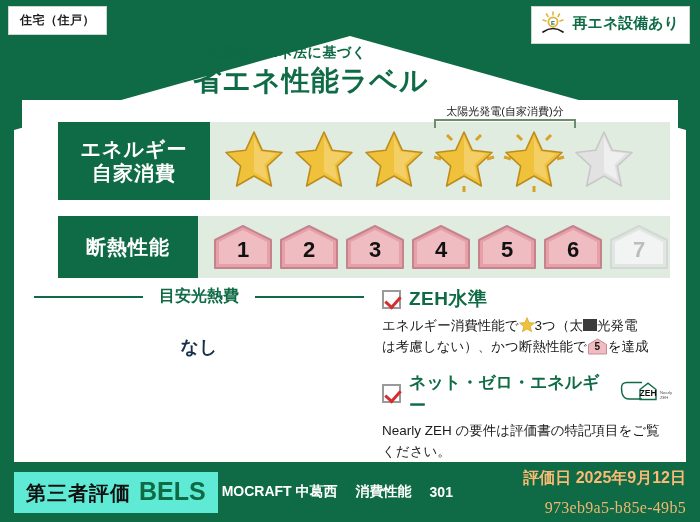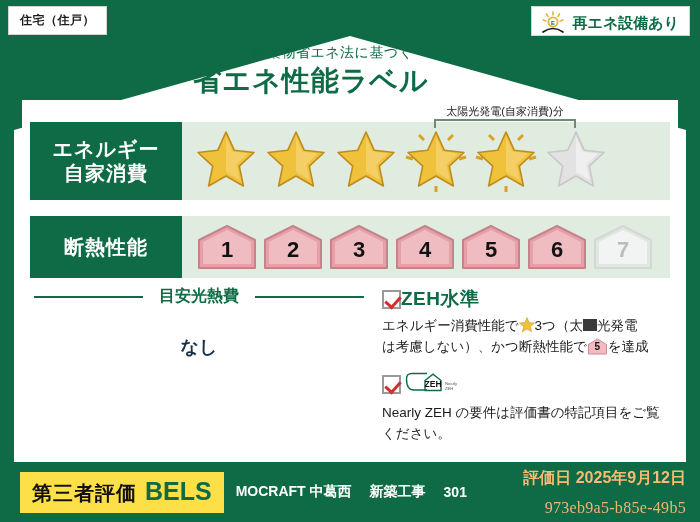--- a/index.html
+++ b/index.html
@@ -33,47 +33,48 @@
     background:#fff;border:1px solid #cfd6d2;
     padding:5px 11px;
     font-size:12px;font-weight:bold;color:#1b1b1b;
     letter-spacing:0.5px;
     z-index:12;
   }
   
   .re-badge{
     position:absolute;right:10px;top:6px;
     background:#fff;border:1px solid #cfd6d2;
-    padding:4px 10px 0 8px;
+    padding:4px 10px 8px 8px;
     display:flex;align-items:center;gap:7px;
     z-index:12;
   }
   .re-badge .txt{font-size:15px;font-weight:bold;color:#0e6b45;}
   .sun-ic{width:26px;height:24px;display:block;}
 
   
   .head-sub{
     position:absolute;top:44px;left:0;width:572px;text-align:center;
-    font-size:14px;font-weight:normal;color:#0e6b45;
-    letter-spacing:0.5px;z-index:11;padding-left:47px;
+    font-size:14px;font-weight:bold;color:#0e6b45;
+    letter-spacing:0.5px;z-index:11;
   }
   .head-main{
     position:absolute;top:62px;left:0;width:622px;text-align:center;
     font-size:28px;font-weight:bold;color:#0e6b45;
     letter-spacing:1px;z-index:11;
   }
 
   
   .row{position:absolute;display:flex;align-items:stretch;}
   .row-label{
     background:#0e6b45;color:#fff;
     display:flex;flex-direction:column;align-items:center;justify-content:center;
     font-weight:bold;font-size:20px;line-height:1.22;
     letter-spacing:1px;
     box-sizing:border-box;
+    margin-left:28px;
   }
   .row-body{
     background:#dfecdf;
     flex:1;display:flex;align-items:center;
     box-sizing:border-box;
     position:relative;
   }
 
   
   #energy-row{left:30px;top:122px;width:640px;height:78px;}
@@ -116,21 +117,21 @@
     font-size:16px;font-weight:bold;color:#0e6b45;
   }
   .cost-head .ln{flex:1;height:2px;background:#0e6b45;}
   .cost-value{
     margin-top:28px;text-align:center;
     font-size:18px;font-weight:bold;color:#16304a;
   }
 
   
   #criteria{position:absolute;left:382px;top:286px;width:290px;}
-  .crit-title{display:flex;align-items:center;}
+  .crit-title{display:flex;align-items:center;gap:8px;}
   .chk{
     width:19px;height:19px;border:2px solid #9a9a9a;background:#fff;
     position:relative;flex:0 0 19px;box-sizing:border-box;
   }
   .chk:after{
     content:"";position:absolute;left:4px;top:1px;width:7px;height:12px;
     border:solid #d42f2f;border-width:0 3px 3px 0;transform:rotate(42deg);
   }
   .crit-title .t1{font-size:19px;font-weight:bold;color:#0e6b45;letter-spacing:0.5px;}
   .crit-title .t2{font-size:17px;font-weight:bold;color:#0e6b45;letter-spacing:0px;}
@@ -150,27 +151,27 @@
   }
   .zeh-logo{display:inline-block;vertical-align:-6px;margin-left:2px;}
 
   
   #footer{
     position:absolute;left:0;bottom:0;width:700px;height:60px;
     background:#0e6b45;
     display:flex;align-items:center;
   }
   .bels-chip{
-    margin-left:20px;background:#fde047;padding:5px 12px 6px 12px;
+    margin-left:14px;background:#5eead4;padding:5px 12px 6px 12px;
     display:flex;align-items:baseline;gap:8px;
   }
   .bels-chip .jp{font-size:20px;font-weight:bold;color:#111;letter-spacing:1px;}
   .bels-chip .en{font-size:25px;font-weight:bold;color:#0e6b45;letter-spacing:0px;}
   .owner{
-    margin-left:12px;color:#fff;font-size:14px;font-weight:bold;
+    margin-left:4px;color:#fff;font-size:14px;font-weight:bold;
     display:flex;align-items:center;gap:18px;
   }
   .date-wrap{
     margin-left:auto;margin-right:14px;color:#fdba74;text-align:right;
   }
   .date-wrap .d{font-size:16px;font-weight:bold;letter-spacing:0px;}
   .date-wrap .id{font-size:16px;margin-top:10px;letter-spacing:0.3px;opacity:.95;font-family:Liberation Serif, serif;}
 </style>
 </head>
 <body>
@@ -344,20 +345,21 @@
     <div class="crit-desc">
       <span>エネルギー消費性能で</span><span class="inline-star"><svg viewBox="0 0 16 16">
             <polygon points="8,0.6 10.1,5.6 15.4,6 11.3,9.5 12.6,14.8 8,11.9 3.4,14.8 4.7,9.5 0.6,6 5.9,5.6" fill="#f0c23c" stroke="#c89a24" stroke-width="0.6"></polygon>
           </svg></span><span>3つ（太</span><span style="display:inline-block;width:14px;height:12px;background:#3a3a3a;vertical-align:-1px;"></span><span>光発電</span><br><span>は考慮しない）、かつ断熱性能で</span><span class="inline-house"><svg viewBox="0 0 21 17">
             <path d="M1.5 6.5 L10.5 1 L19.5 6.5 L19.5 16 L1.5 16 Z" fill="#f0bcc2" stroke="#c98b93" stroke-width="1"></path>
           </svg><b>5</b></span><span>を達成</span>
     </div>
 
     <div class="crit-title" style="margin-top:13px;">
       <span class="chk"></span>
+      <span class="t2">ネット・ゼロ・エネルギー</span>
       <span class="zeh-logo">
         <svg width="54" height="24" viewBox="0 0 54 24">
           <path d="M3.5 8 Q3.5 2.5 9 2.5 L24 2.5" fill="none" stroke="#0e6b45" stroke-width="1.4"></path>
           <path d="M3.5 8 Q3.5 19 11 19 L24 19" fill="none" stroke="#0e6b45" stroke-width="1.4"></path>
           <path d="M22 9.5 L30 3.2 L38 9.5 L38 19.5 L22 19.5 Z" fill="none" stroke="#0e6b45" stroke-width="1.4"></path>
           <text x="30" y="15.5" font-size="8.6" text-anchor="middle" fill="#111" font-weight="bold" font-family="Liberation Sans, sans-serif">ZEH</text>
           <text x="42" y="14" font-size="4.2" fill="#555" font-family="Liberation Sans, sans-serif">Nearly</text>
           <text x="42" y="18.5" font-size="4.2" fill="#555" font-family="Liberation Sans, sans-serif">ZEH</text>
         </svg>
       </span>
@@ -365,21 +367,21 @@
     <div class="crit-desc">Nearly ZEH の要件は評価書の特記項目をご覧ください。</div>
   </div>
 
   <div id="footer">
     <div class="bels-chip">
       <span class="jp">第三者評価</span>
       <span class="en">BELS</span>
     </div>
     <div class="owner">
       <span>MOCRAFT 中葛西</span>
-      <span>新築工事</span>
+      <span>消費性能</span>
       <span>301</span>
     </div>
     <div class="date-wrap">
       <div class="d">
         <span>評価日</span>
         <span>2025年9月12日</span>
       </div>
       <div class="id">973eb9a5-b85e-49b5</div>
     </div>
   </div>

